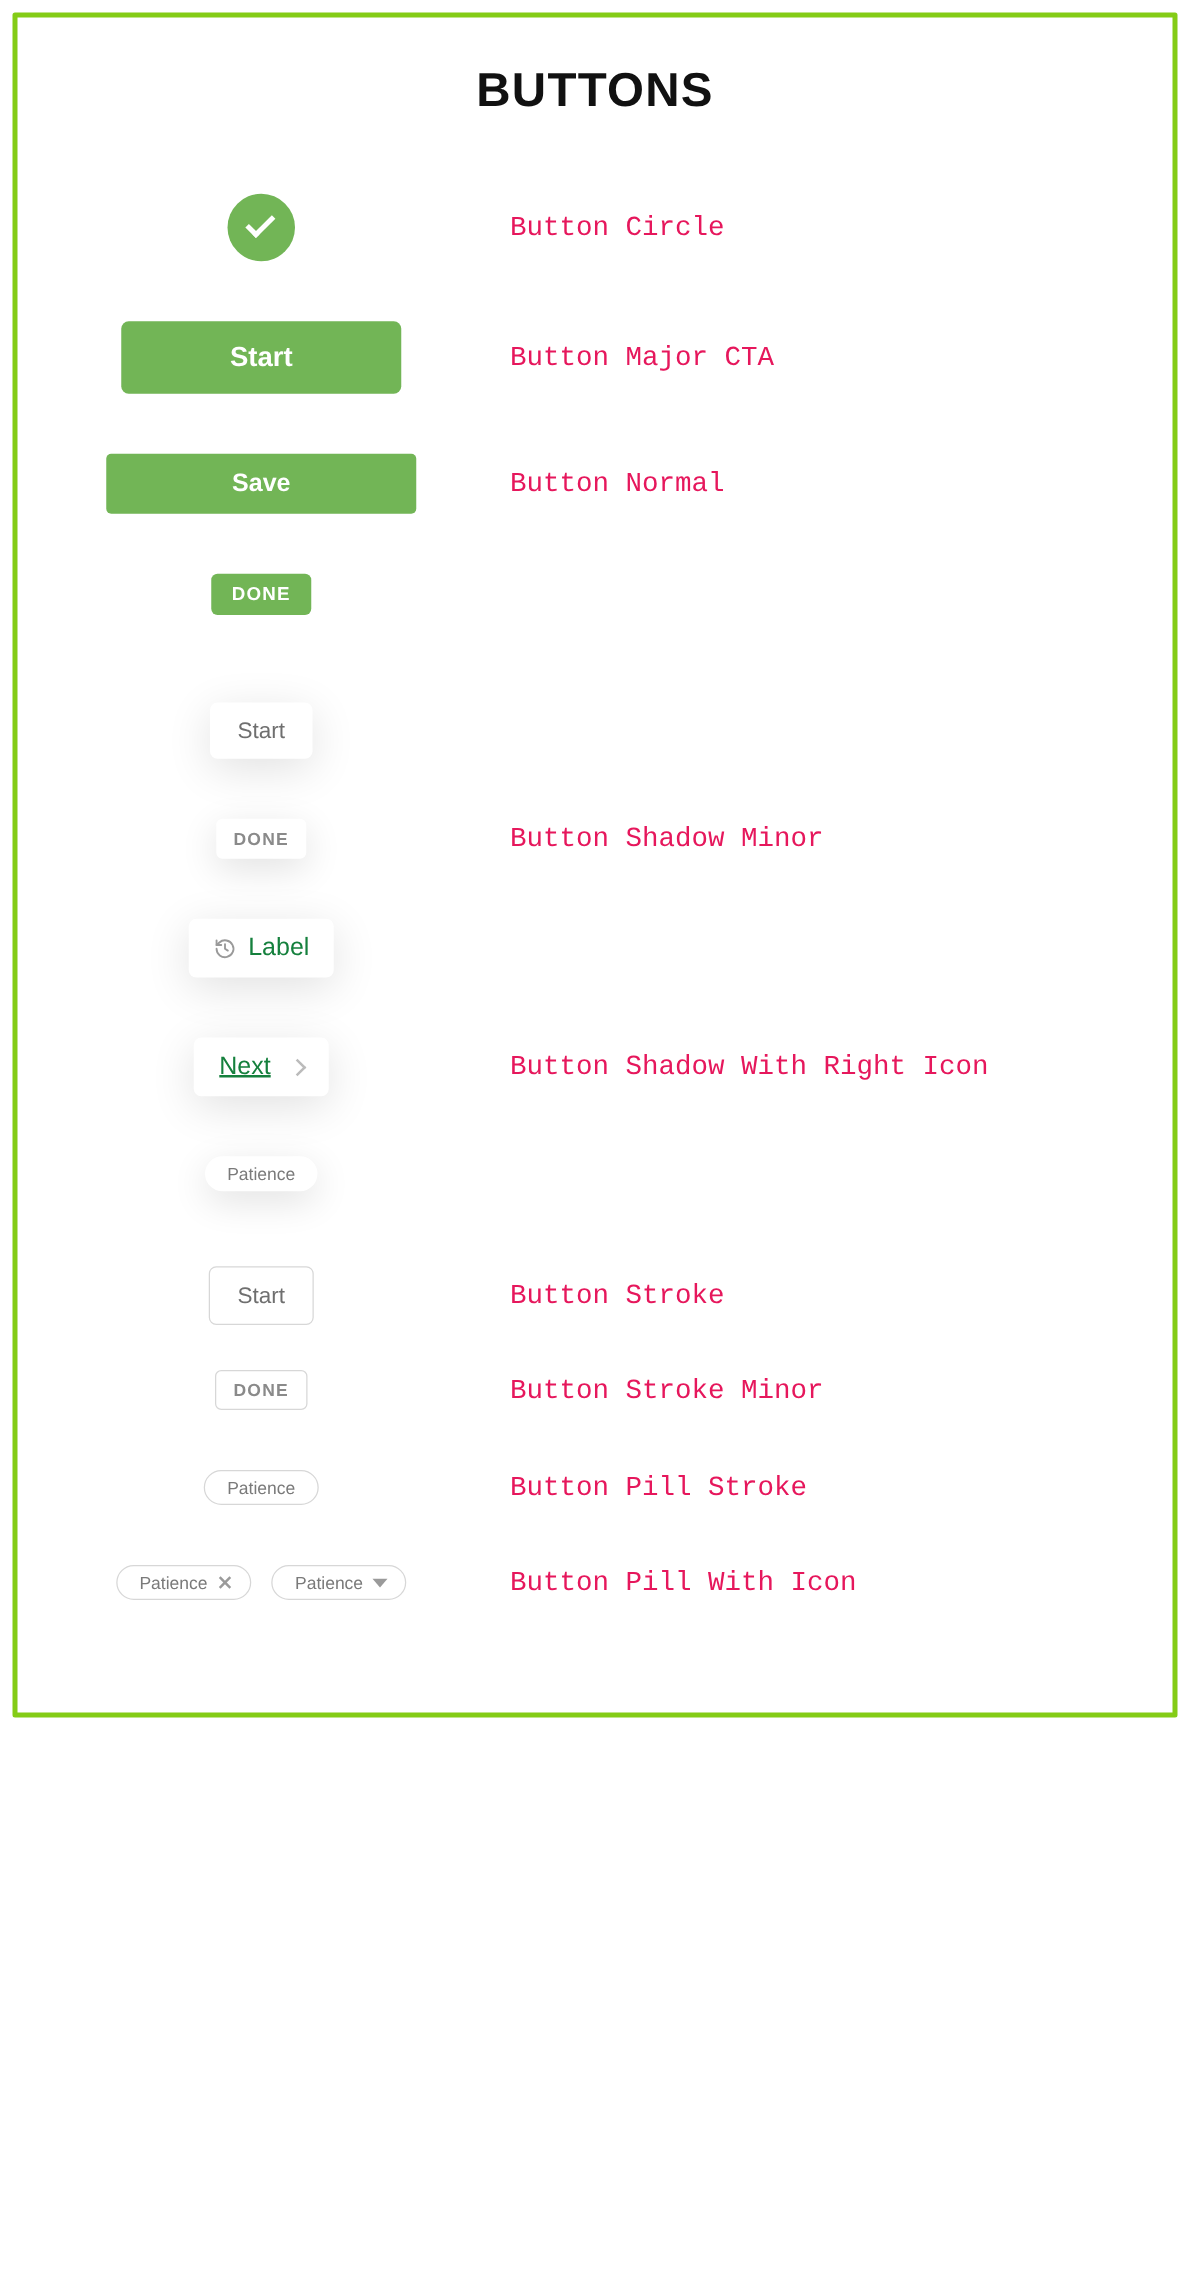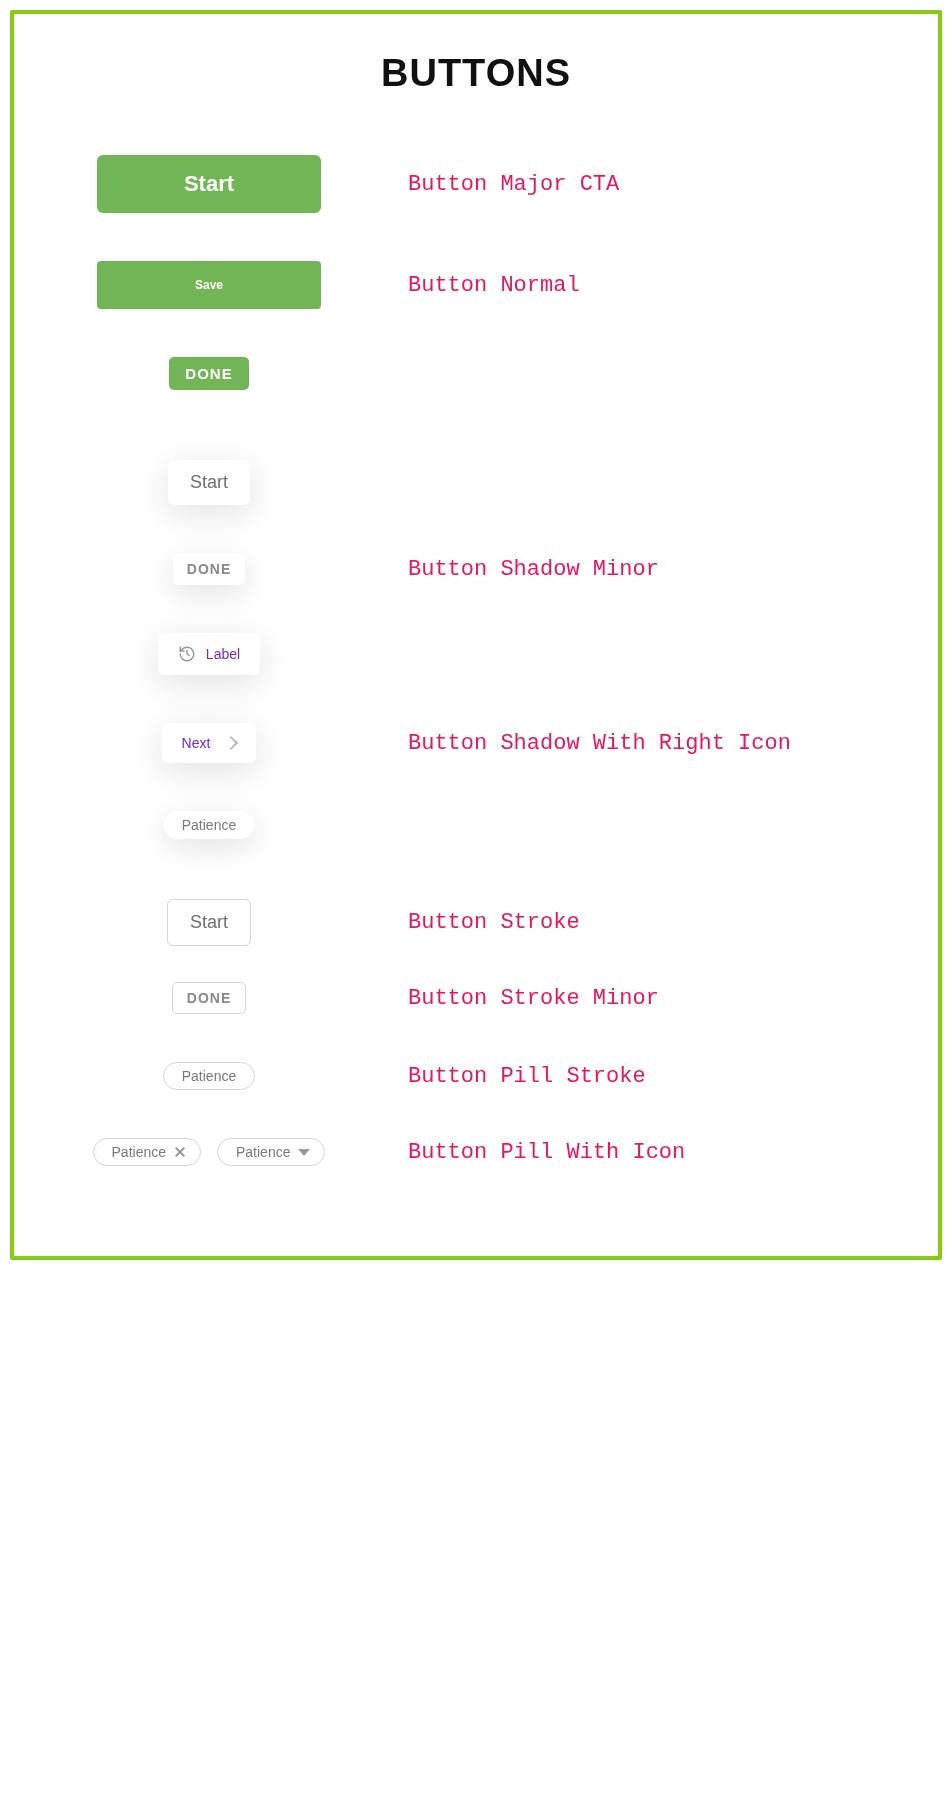--- a/index.html
+++ b/index.html
@@ -67,24 +67,24 @@
   }
   .btn-major {
     width: 224px; height: 58px;
     background: #72b556;
     color: #fff;
     font-size: 22px;
     font-weight: 600;
     border-radius: 6px;
   }
   .btn-normal {
-    width: 224px; height: 48px;
+    width: 248px; height: 48px;
     background: #72b556;
     color: #fff;
-    font-size: 12px;
+    font-size: 20px;
     font-weight: 600;
     border-radius: 4px;
   }
   .btn-minor {
     padding: 8px 16px;
     background: #72b556;
     color: #fff;
     font-size: 15px;
     font-weight: 700;
     letter-spacing: 1px;
@@ -104,22 +104,22 @@
     color: #8a8a8a;
     font-size: 14px;
     font-weight: 700;
     letter-spacing: 1px;
     border-radius: 5px;
     box-shadow: 0 8px 30px rgba(0,0,0,0.12);
   }
   .btn-shadow-icon {
     padding: 12px 20px;
     background: #fff;
-    color: #6d28d9;
-    font-size: 14px;
+    color: #15803d;
+    font-size: 20px;
     border-radius: 6px;
     box-shadow: 0 8px 36px rgba(0,0,0,0.12);
   }
   .btn-pill-shadow {
     padding: 6px 18px;
     background: #fff;
     color: #7a7a7a;
     font-size: 14px;
     border-radius: 999px;
     box-shadow: 0 8px 30px rgba(0,0,0,0.12);
@@ -195,20 +195,30 @@
     border-right: 6px solid transparent;
     border-top: 7px solid #9a9a9a;
   }
 </style>
 </head>
 <body>
 
 <div class="frame">
   <h1 class="title">BUTTONS</h1>
 
+  <div class="row">
+    <div class="left">
+      <button class="btn btn-circle-green">
+        <span class="icon">
+            <span class="check"></span>
+          </span>
+      </button>
+    </div>
+    <div class="right">Button Circle</div>
+  </div>
 
   <div class="row">
     <div class="left">
       <button class="btn btn-major">Start</button>
     </div>
     <div class="right">Button Major CTA</div>
   </div>
 
   <div class="row">
     <div class="left">
@@ -246,21 +256,21 @@
               <polyline points="12 7 12 12 15 14"></polyline>
             </svg>
         </span>
         <span>Label</span>
       </button>
     </div>
   </div>
 
   <div class="row">
     <div class="left">
-      <button class="btn btn-shadow-icon" style="gap:16px;">
+      <button class="btn btn-shadow-icon" style="gap:16px;text-decoration:underline;">
         <span>Next</span>
         <span class="icon">
             <span class="chevron-right"></span>
           </span>
       </button>
     </div>
     <div class="right">Button Shadow With Right Icon</div>
   </div>
 
   <div class="row" style="margin-bottom:60px;">

